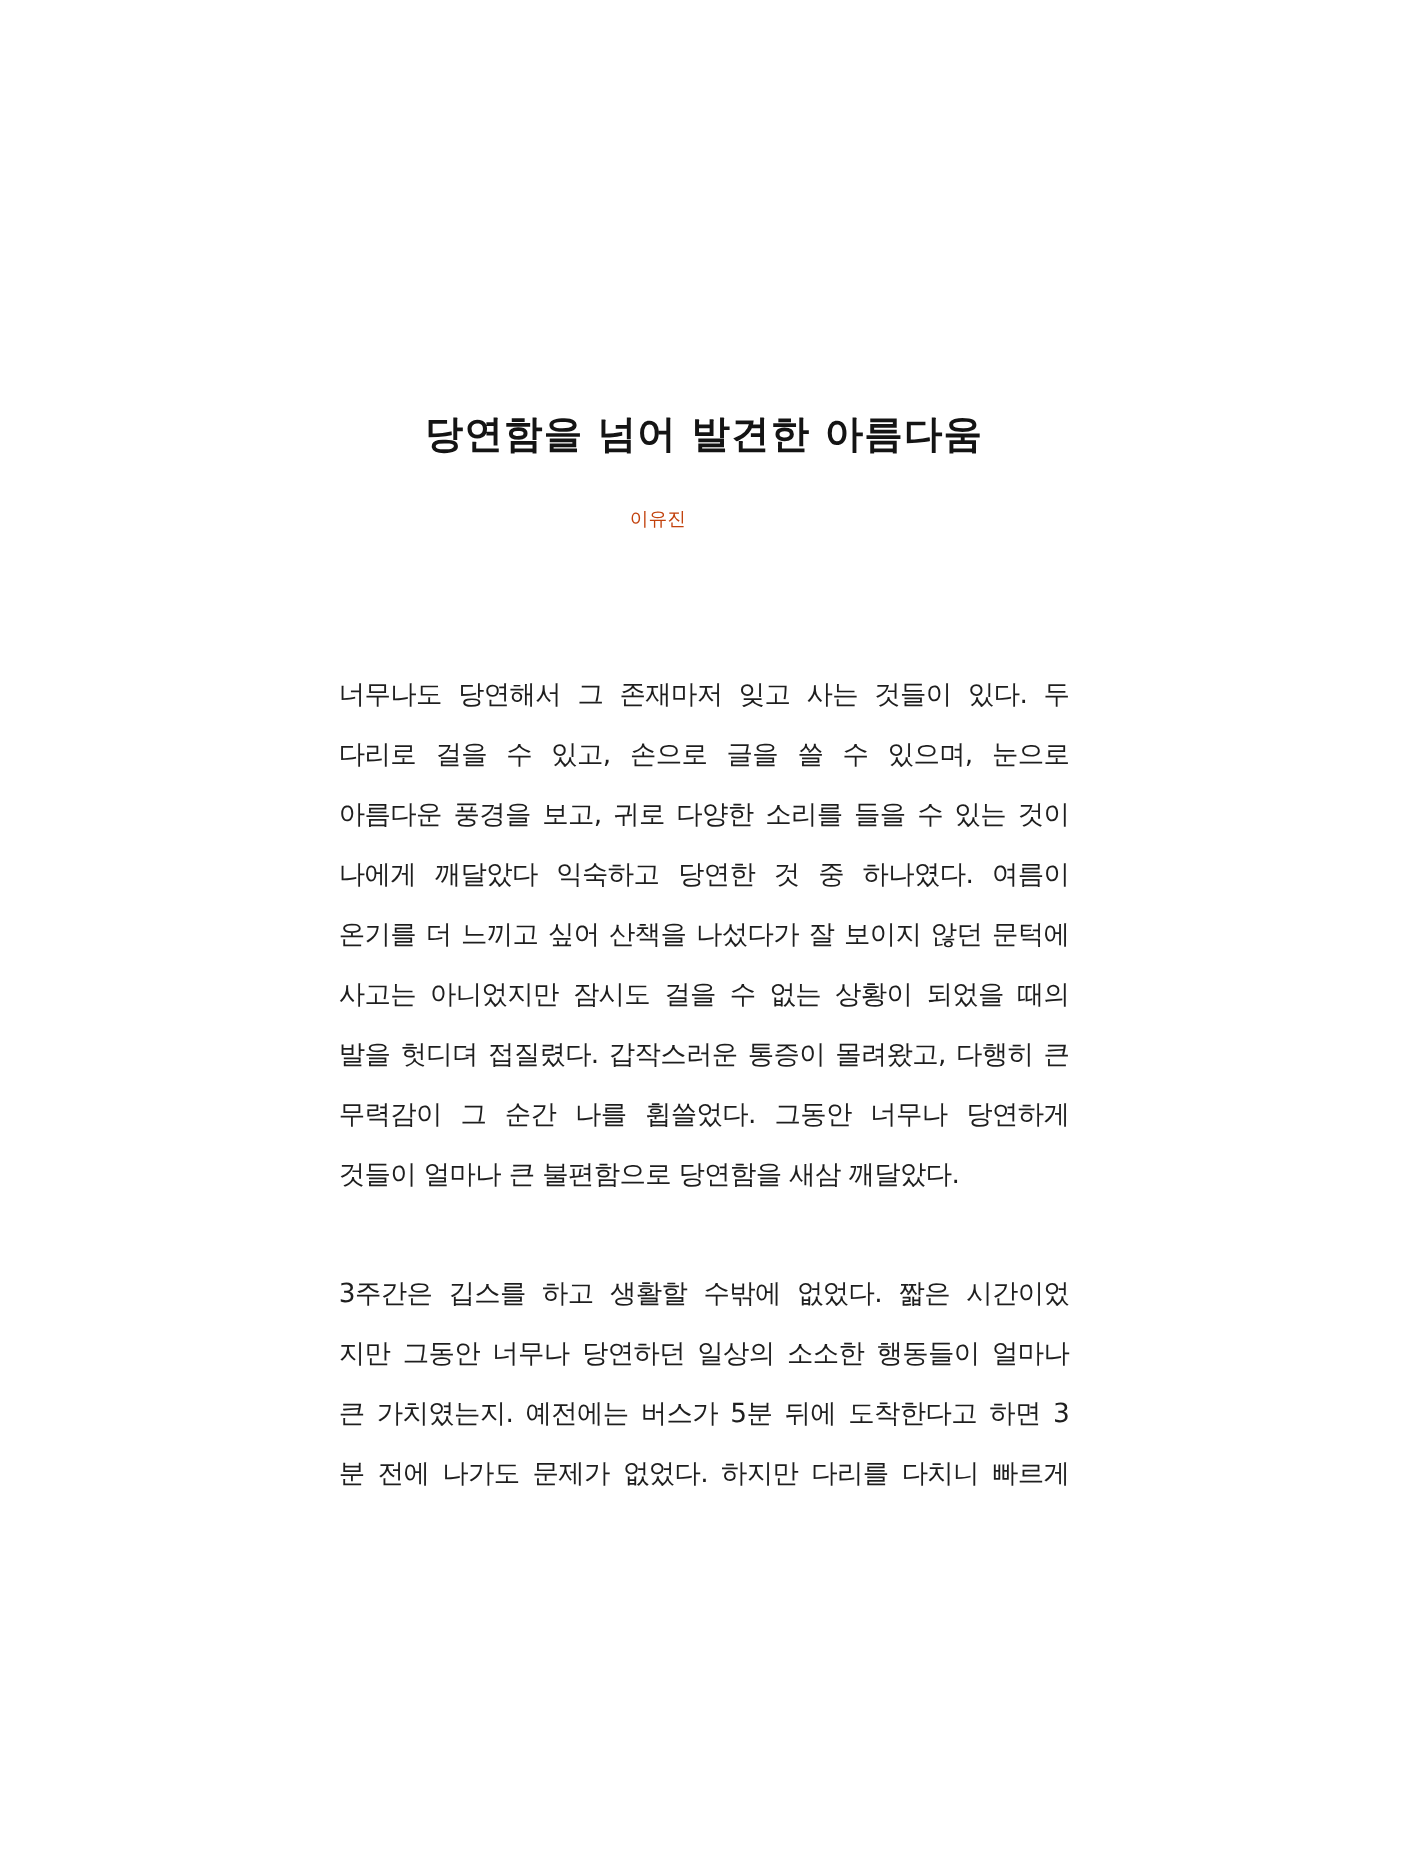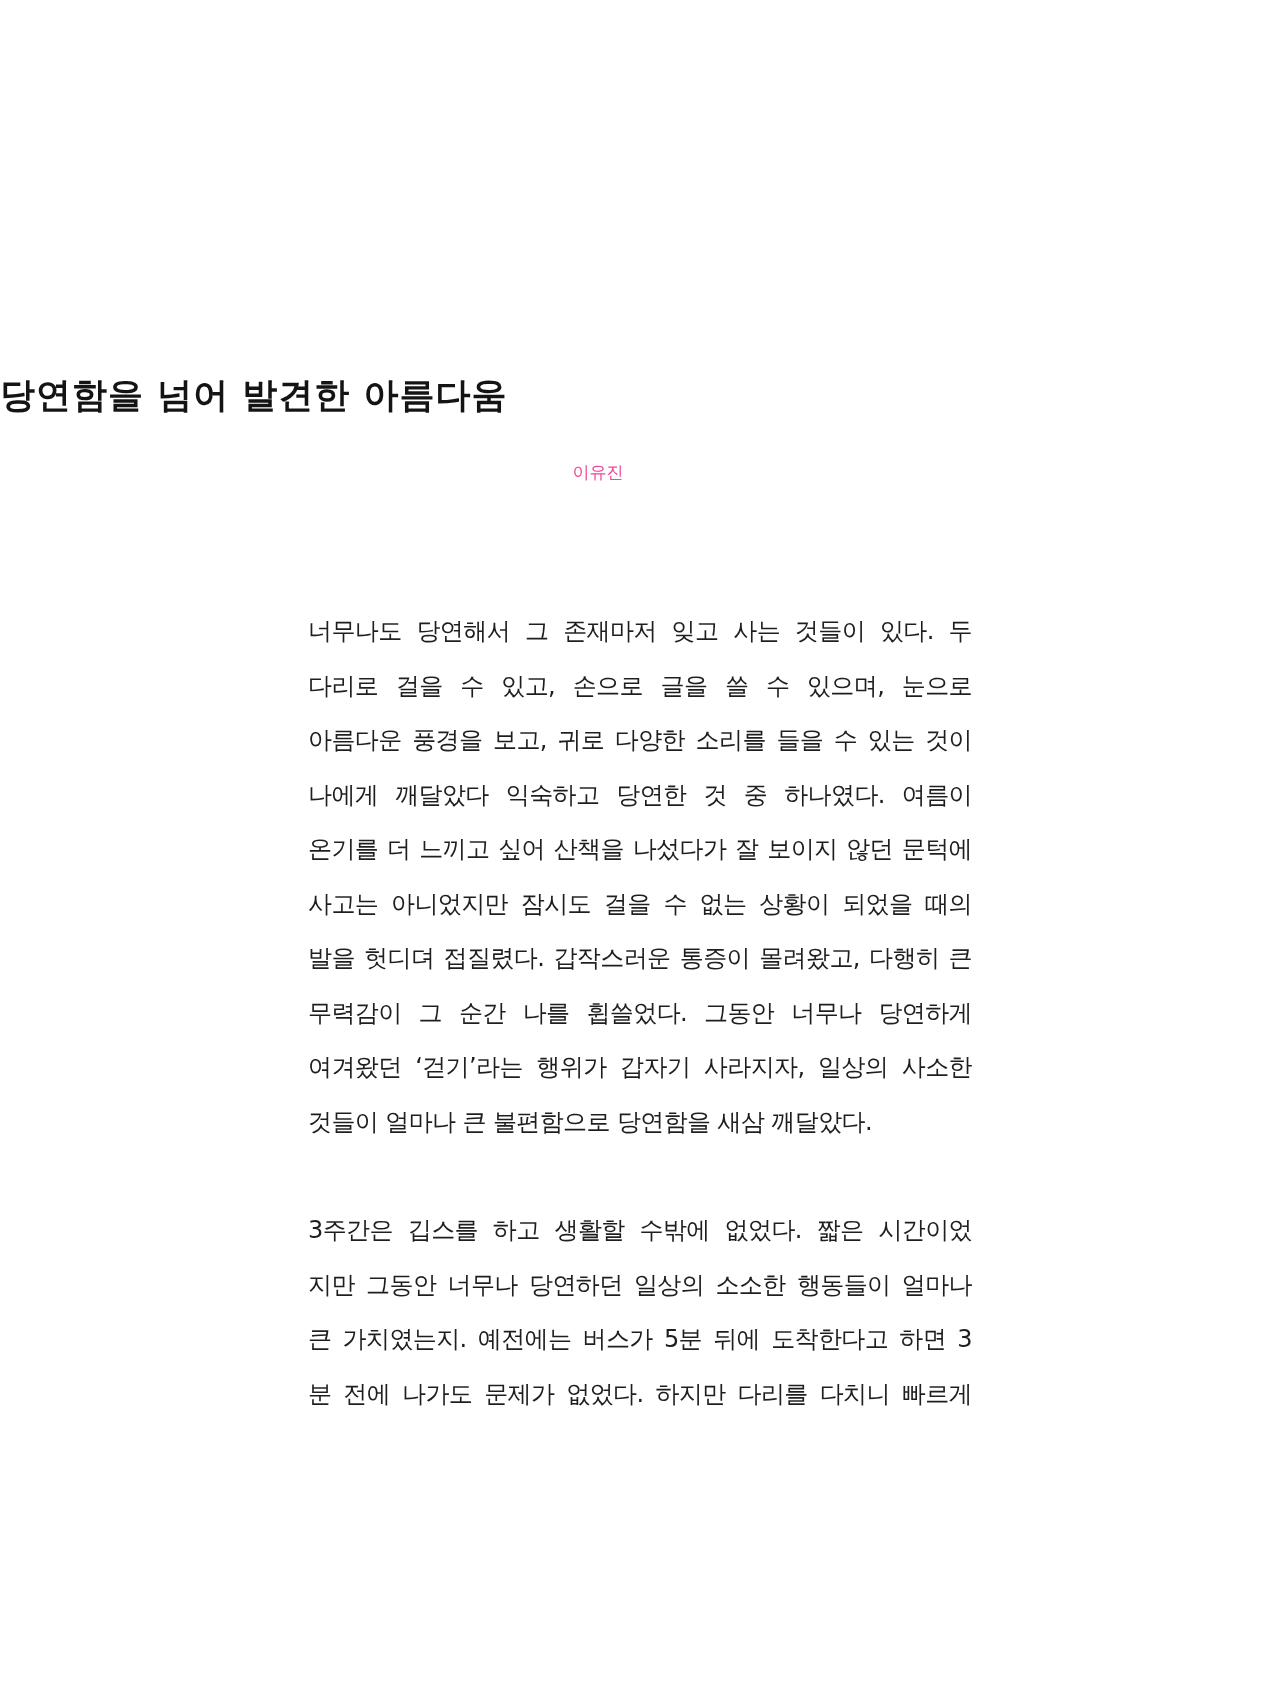--- a/index.html
+++ b/index.html
@@ -21,36 +21,36 @@
       top: 0;
       width: 1280px;
       height: 1684px;
       background: #ffffff;
     }
     .title {
       position: absolute;
       left: 0;
       width: 1280px;
       top: 372px;
-      text-align: left;
+      text-align: center;
       font-size: 35px;
       font-weight: bold;
       color: #141414;
       letter-spacing: 1px;
       margin: 0;
       line-height: 46px;
     }
     .author {
       position: absolute;
       left: 0;
       width: 1196px;
       top: 460px;
       text-align: center;
       font-size: 17px;
-      color: #ec4899;
+      color: #c2410c;
       margin: 0;
       line-height: 24px;
     }
     .body {
       position: absolute;
       left: 308px;
       top: 604px;
       width: 664px;
     }
     .para {
@@ -85,21 +85,20 @@
   <div class="body">
     <p class="para">
       <span class="line">너무나도 당연해서 그 존재마저 잊고 사는 것들이 있다. 두</span>
       <span class="line">다리로 걸을 수 있고, 손으로 글을 쓸 수 있으며, 눈으로</span>
       <span class="line">아름다운 풍경을 보고, 귀로 다양한 소리를 들을 수 있는 것이</span>
       <span class="line">나에게 깨달았다 익숙하고 당연한 것 중 하나였다. 여름이</span>
       <span class="line">온기를 더 느끼고 싶어 산책을 나섰다가 잘 보이지 않던 문턱에</span>
       <span class="line">사고는 아니었지만 잠시도 걸을 수 없는 상황이 되었을 때의</span>
       <span class="line">발을 헛디뎌 접질렸다. 갑작스러운 통증이 몰려왔고, 다행히 큰</span>
       <span class="line">무력감이 그 순간 나를 휩쓸었다. 그동안 너무나 당연하게</span>
-      <span class="line">여겨왔던 ‘걷기’라는 행위가 갑자기 사라지자, 일상의 사소한</span>
       <span class="line last">것들이 얼마나 큰 불편함으로 당연함을 새삼 깨달았다.</span>
     </p>
     <p class="para">
       <span class="line">3주간은 깁스를 하고 생활할 수밖에 없었다. 짧은 시간이었</span>
       <span class="line">지만 그동안 너무나 당연하던 일상의 소소한 행동들이 얼마나</span>
       <span class="line">큰 가치였는지. 예전에는 버스가 5분 뒤에 도착한다고 하면 3</span>
       <span class="line">분 전에 나가도 문제가 없었다. 하지만 다리를 다치니 빠르게</span>
     </p>
   </div>
 </div>

